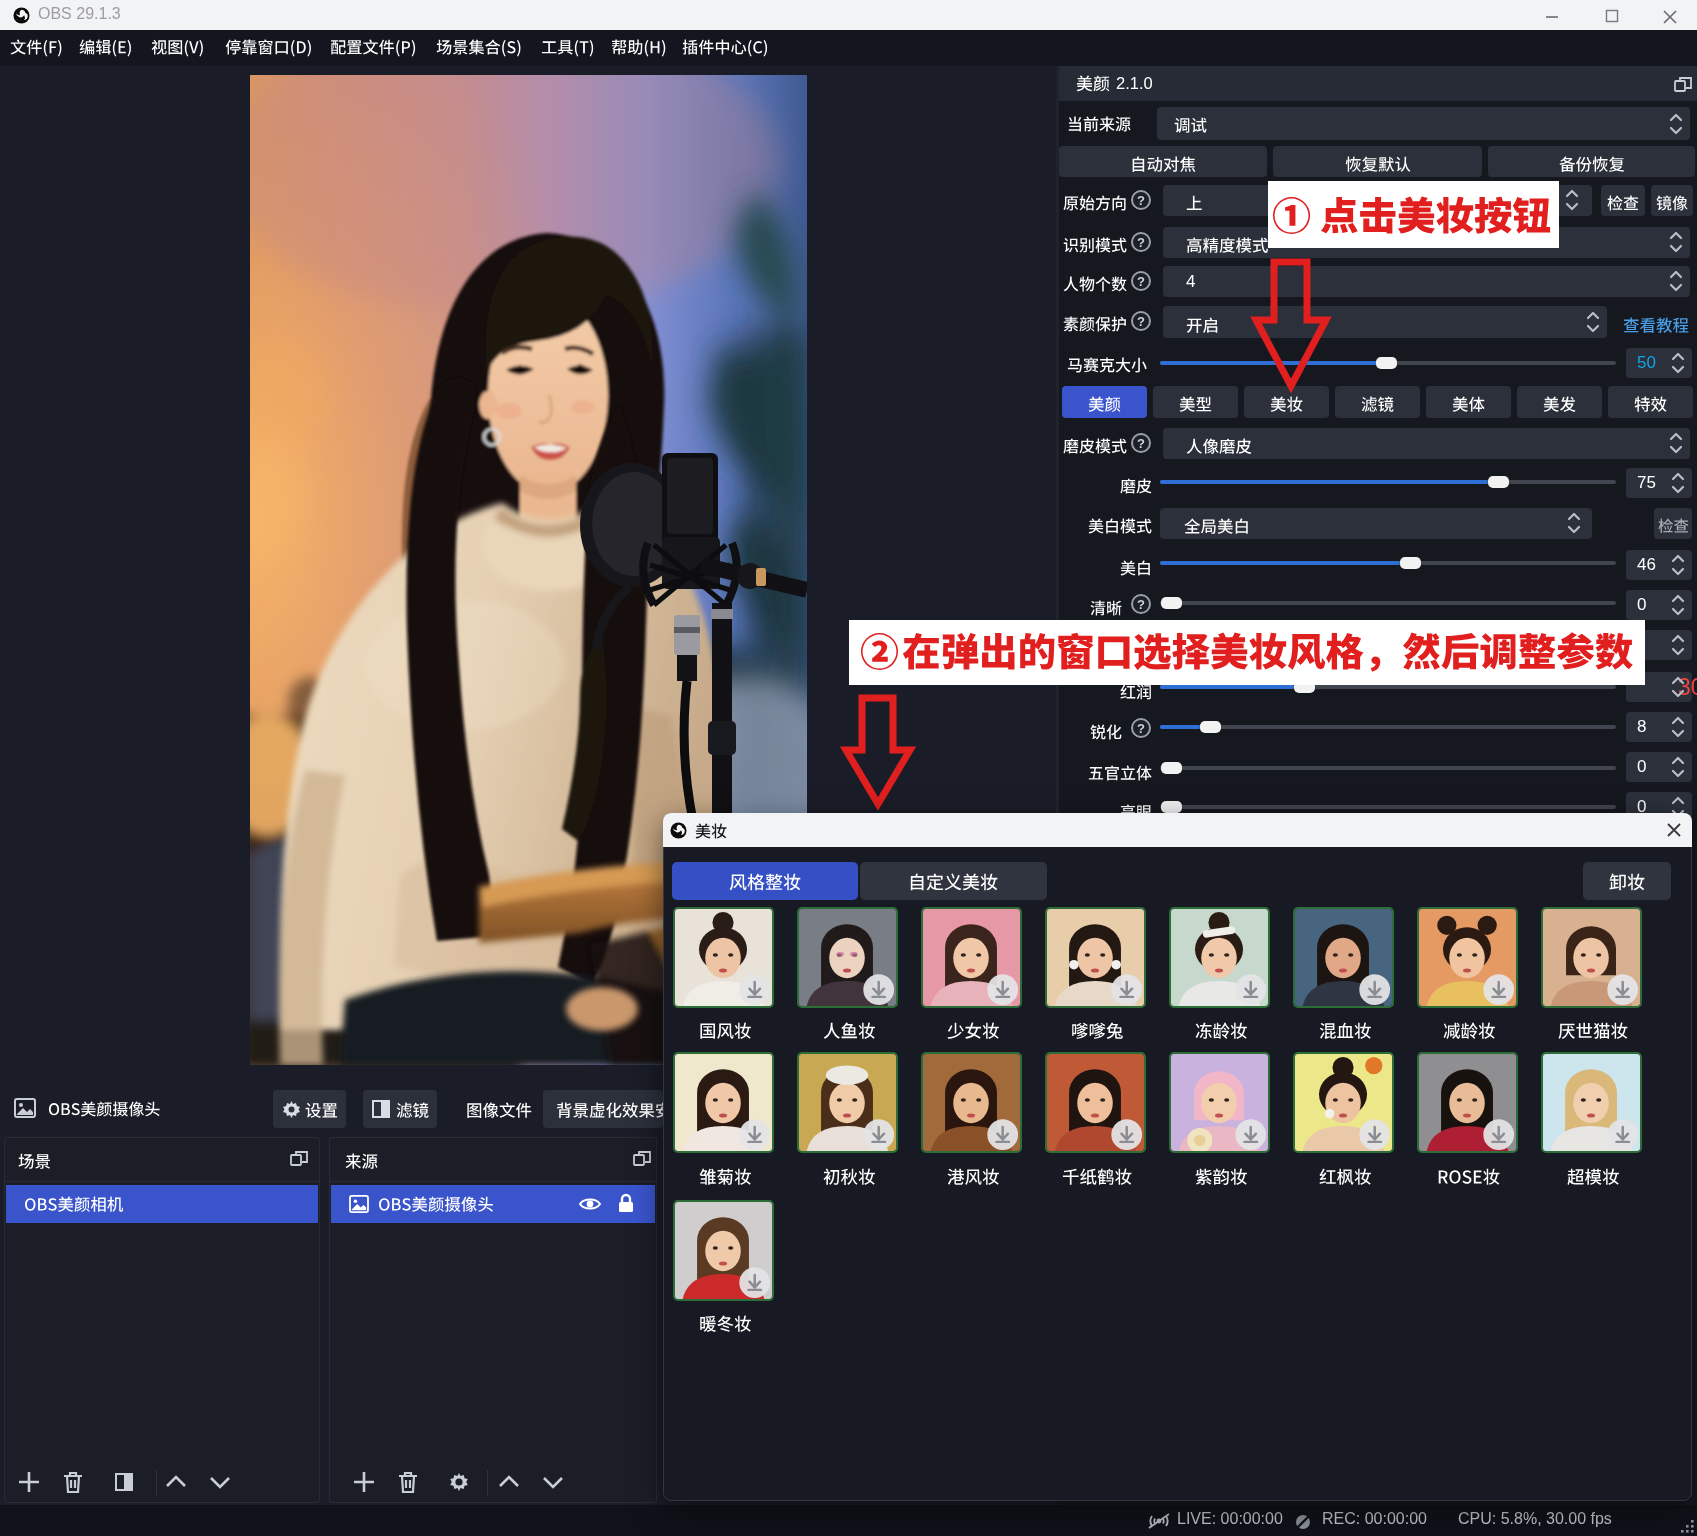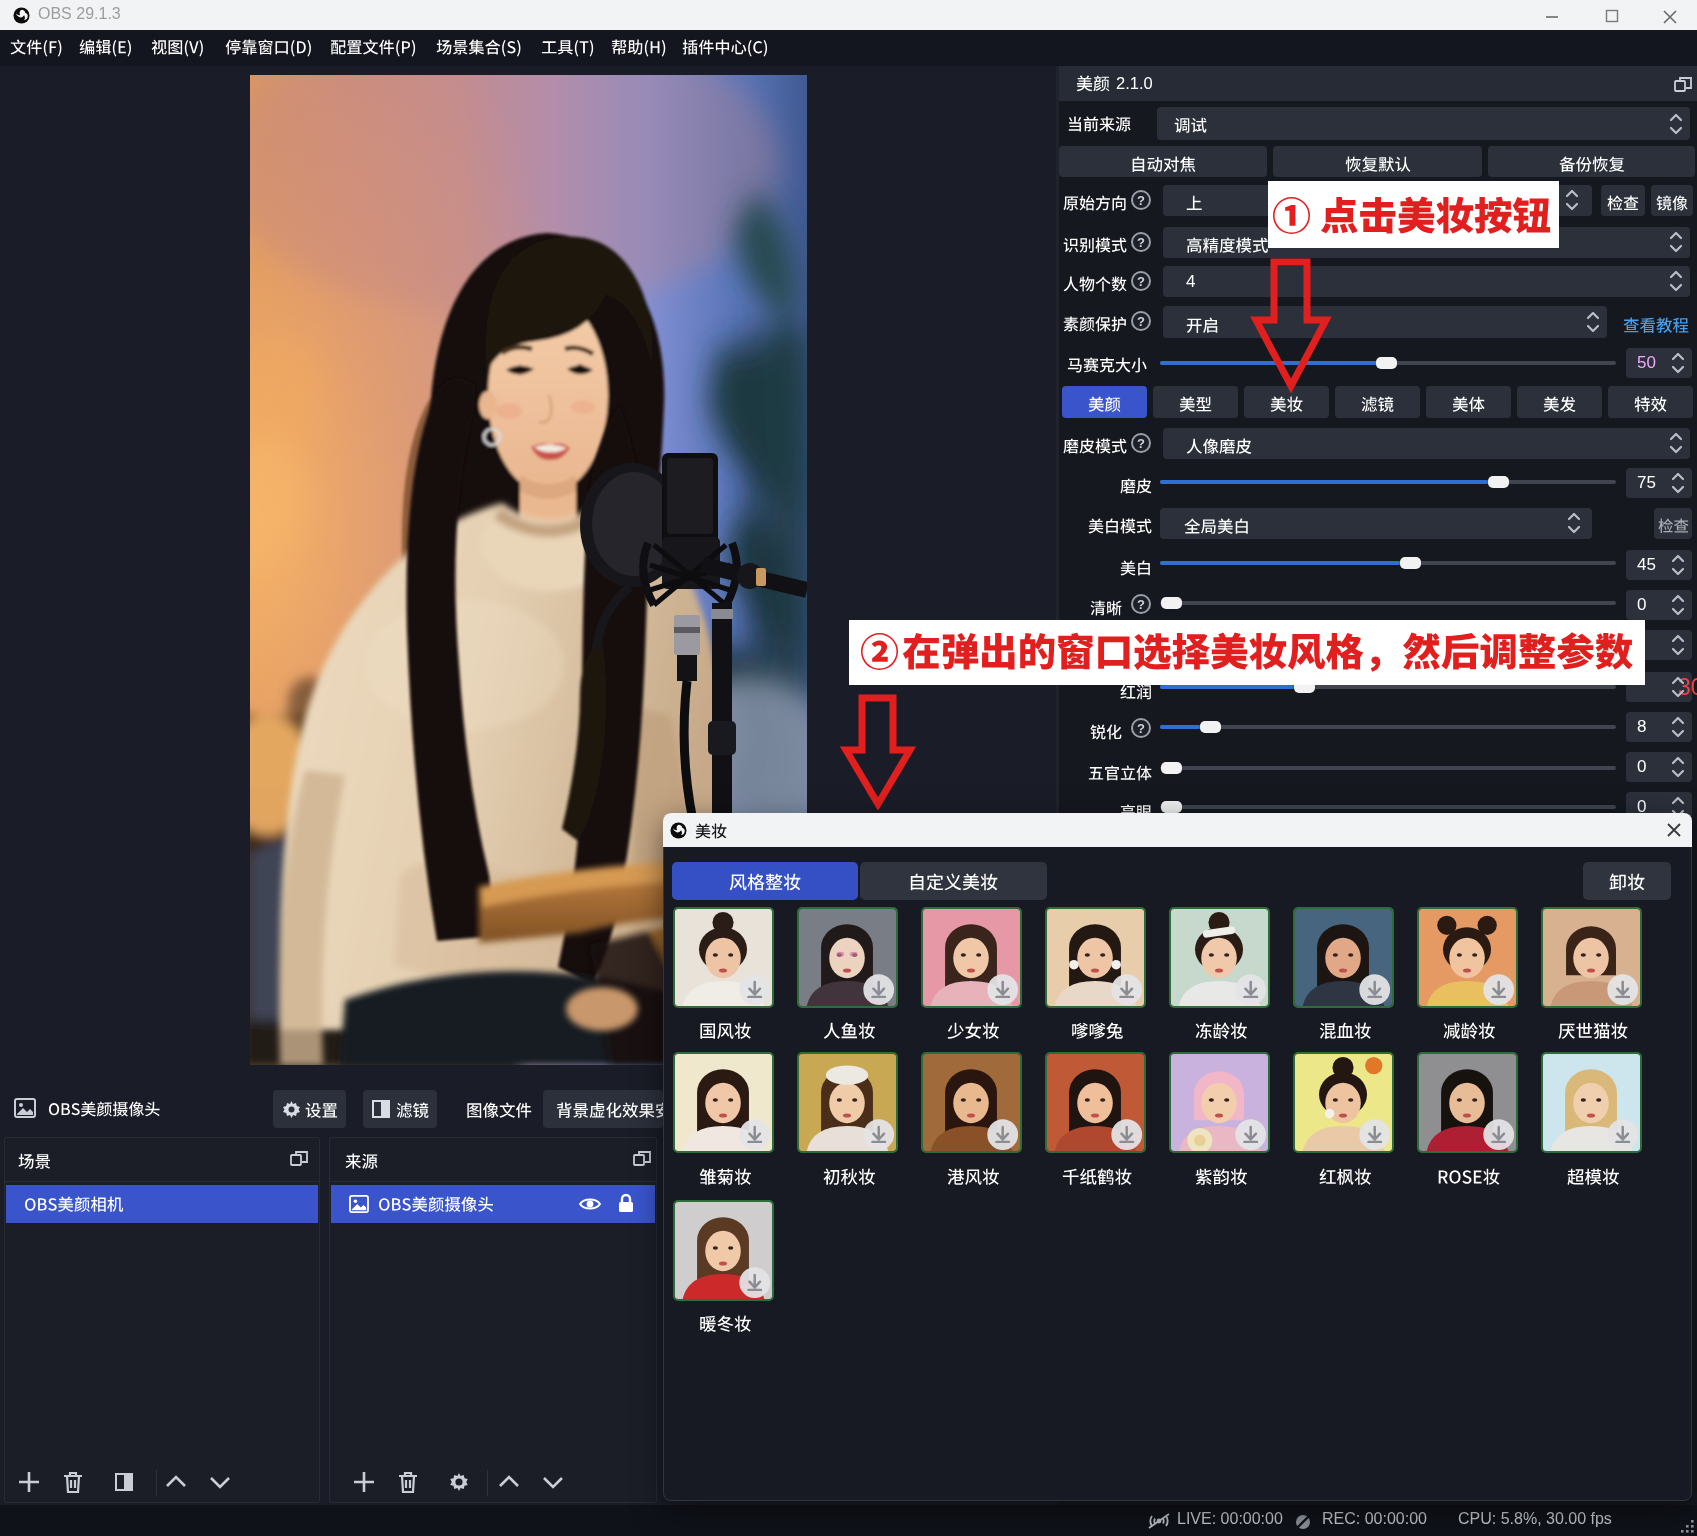--- a/index.html
+++ b/index.html
@@ -470,21 +470,21 @@
       <use href="#gr8d5b" x="1000"></use>
       <use href="#gr514b" x="2000"></use>
       <use href="#gr5927" x="3000"></use>
       <use href="#gr5c0f" x="4000"></use>
     </g>
   </svg>
 <div class="ab" style="left:1160px;top:361px;width:456px;height:4px;background:#41454f;border-radius:2px;"></div>
 <div class="ab" style="left:1160px;top:361px;width:226px;height:4px;background:#2e6fd6;border-radius:2px;"></div>
 <div class="ab" style="left:1376px;top:357px;width:21px;height:12px;background:#f2f2f2;border-radius:5px;"></div>
 <div class="ab" style="left:1626px;top:348px;width:66px;height:30px;background:#2b303b;border-radius:4px;"></div>
-<div class="ab" style="left:1637px;top:348px;width:30px;height:35px;color:#f0abfc;font-size:17px;line-height:30px">50</div>
+<div class="ab" style="left:1637px;top:348px;width:30px;height:35px;color:#0ea5e9;font-size:17px;line-height:30px">50</div>
 <svg class="ab" style="left:1670px;top:350px" width="16" height="26" viewBox="0 0 16 26">
     <path d="M3 9 L8 4 L13 9" fill="none" stroke="#b9bdc6" stroke-width="2.2" stroke-linecap="round" stroke-linejoin="round"></path>
     <path d="M3 17 L8 22 L13 17" fill="none" stroke="#b9bdc6" stroke-width="2.2" stroke-linecap="round" stroke-linejoin="round"></path>
   </svg>
 <div class="ab" style="left:1062px;top:386px;width:85px;height:32px;background:#3a54cc;border-radius:4px;"></div>
 <svg class="zt " style="left:1087.5px;top:395.5px" width="33.0" height="20.6" viewBox="0 0 2000 1250">
     <g fill="#ffffff" transform="translate(0,880) scale(1,-1)">
       <use href="#gr7f8e" x="0"></use>
       <use href="#gr989c" x="1000"></use>
     </g>
@@ -602,21 +602,21 @@
 <svg class="zt " style="left:1120.0px;top:559.9px" width="32.0" height="20.0" viewBox="0 0 2000 1250">
     <g fill="#ffffff" transform="translate(0,880) scale(1,-1)">
       <use href="#gr7f8e" x="0"></use>
       <use href="#gr767d" x="1000"></use>
     </g>
   </svg>
 <div class="ab" style="left:1160px;top:561px;width:456px;height:4px;background:#41454f;border-radius:2px;"></div>
 <div class="ab" style="left:1160px;top:561px;width:240px;height:4px;background:#2e6fd6;border-radius:2px;"></div>
 <div class="ab" style="left:1400px;top:557px;width:21px;height:12px;background:#f2f2f2;border-radius:5px;"></div>
 <div class="ab" style="left:1626px;top:550px;width:66px;height:30px;background:#2b303b;border-radius:4px;"></div>
-<div class="ab" style="left:1637px;top:550px;width:30px;height:30px;color:#fff;font-size:17px;line-height:30px">45</div>
+<div class="ab" style="left:1637px;top:550px;width:30px;height:30px;color:#fff;font-size:17px;line-height:30px">46</div>
 <svg class="ab" style="left:1670px;top:552px" width="16" height="26" viewBox="0 0 16 26">
     <path d="M3 9 L8 4 L13 9" fill="none" stroke="#b9bdc6" stroke-width="2.2" stroke-linecap="round" stroke-linejoin="round"></path>
     <path d="M3 17 L8 22 L13 17" fill="none" stroke="#b9bdc6" stroke-width="2.2" stroke-linecap="round" stroke-linejoin="round"></path>
   </svg>
 <svg class="zt " style="left:1090.0px;top:599.9px" width="32.0" height="20.0" viewBox="0 0 2000 1250">
     <g fill="#ffffff" transform="translate(0,880) scale(1,-1)">
       <use href="#gr6e05" x="0"></use>
       <use href="#gr6670" x="1000"></use>
     </g>
   </svg>

